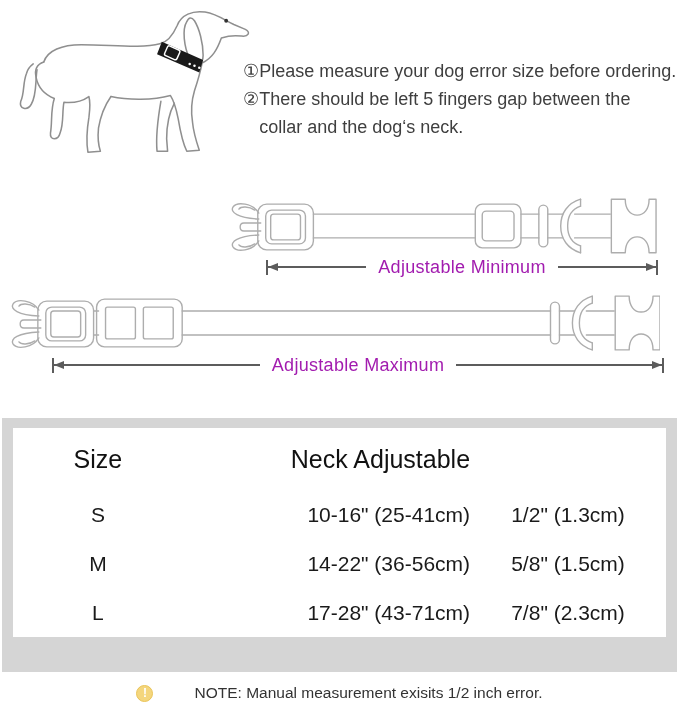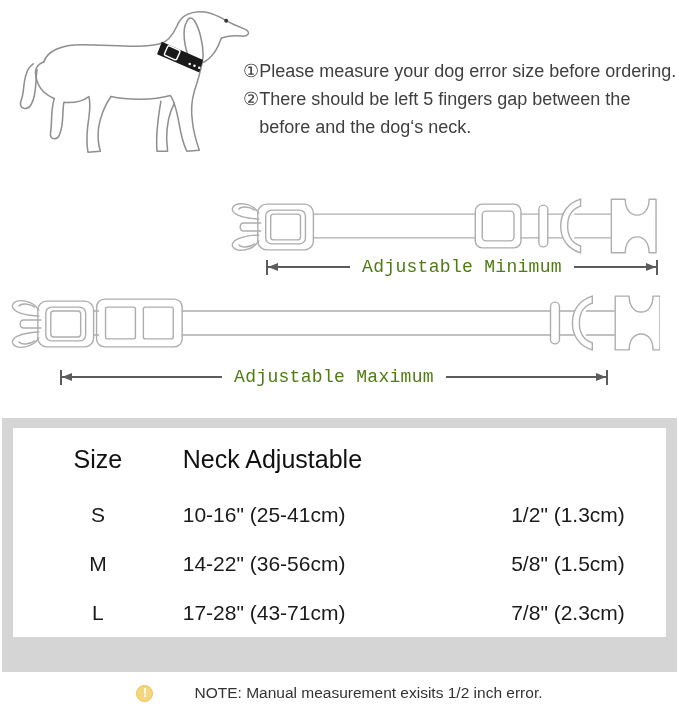--- a/index.html
+++ b/index.html
@@ -17,37 +17,37 @@
   .instr-row { display:flex; white-space:nowrap; }
   .instr-num { flex:none; }
 
   
   .collar-min-svg { position:absolute; left:225px; top:196px; width:437px; height:60px; }
   .collar-max-svg { position:absolute; left:5px;  top:293px; width:655px; height:60px; }
 
   
   .dim-arrow { position:absolute; height:26px; display:flex; align-items:center; }
   .arrow-min { left:266px; top:254px; width:392px; }
-  .arrow-max { left:60px;  top:352px; width:548px;margin-top:12px; }
+  .arrow-max { left:52px;  top:352px; width:612px; }
   .endbar { flex:none; width:2px; height:15px; background:#5c5c5c; }
   .seg { flex:1; height:1.5px; background:#5c5c5c; position:relative; }
   .head-left, .head-right { position:absolute; top:-3.5px; width:0; height:0;
     border-top:4.5px solid transparent; border-bottom:4.5px solid transparent; }
   .head-left  { left:0;  border-right:10px solid #5c5c5c; }
   .head-right { right:0; border-left:10px solid #5c5c5c; }
-  .dim-label { flex:none; margin:0 12px; font-size:18px; color:#4d7c0f; letter-spacing:0.3px;font-family:Liberation Mono, monospace; }
+  .dim-label { flex:none; margin:0 12px; font-size:18px; color:#a21caf; letter-spacing:0.3px; }
 
   
   .size-table { position:absolute; left:2px; top:418px; width:675px; height:254px;
     background:#d5d5d5; padding:10px 11px; display:flex; flex-direction:column; gap:0; }
   .trow { background:#ffffff; display:flex; align-items:center; }
   .trow.header { height:62px; font-size:25px; color:#111111; }
   .trow.data   { height:49px; font-size:21px; color:#1a1a1a; }
   .c1 { width:26%; text-align:center; }
-  .c2 { width:44%; text-align:left; }
+  .c2 { width:44%; text-align:right; }
   .c3 { width:30%; text-align:center; }
 
   
   .note { position:absolute; left:0; right:0; top:681px; height:24px;
     display:flex; justify-content:center; align-items:center; gap:9px; }
   .note-icon { flex:none; width:17px; height:17px; border-radius:50%;
     background:#f4d67d; border:1px solid #eac458; color:#ffffff;
     font-size:12px; font-weight:bold; line-height:15px; text-align:center; }
   .note-text { font-size:15.5px; color:#333333;margin-left:32px; }
 </style>
@@ -85,21 +85,21 @@
     </g>
   </svg>
 
   <div class="instructions">
     <div class="instr-row">
       <span class="instr-num">①</span>
       <span>Please measure your dog error size before ordering.</span>
     </div>
     <div class="instr-row">
       <span class="instr-num">②</span>
-      <span><span>There should be left 5 fingers gap between the</span><br><span>before and the dog‘s neck.</span></span>
+      <span><span>There should be left 5 fingers gap between the</span><br><span>collar and the dog‘s neck.</span></span>
     </div>
   </div>
 
   <svg class="collar-min-svg" viewBox="0 0 440 60">
     <defs>
       <g id="g-buckle">
         <path d="M34,16 C28,6 12,4 8,10 C5,15 13,21 34,22"></path>
         <path d="M30,13 C24,9 16,9 14,12"></path>
         <path d="M36,26 L19,26 C14,26 14,34 19,34 L36,34"></path>
         <path d="M34,44 C28,54 12,56 8,50 C5,45 13,39 34,38"></path>

